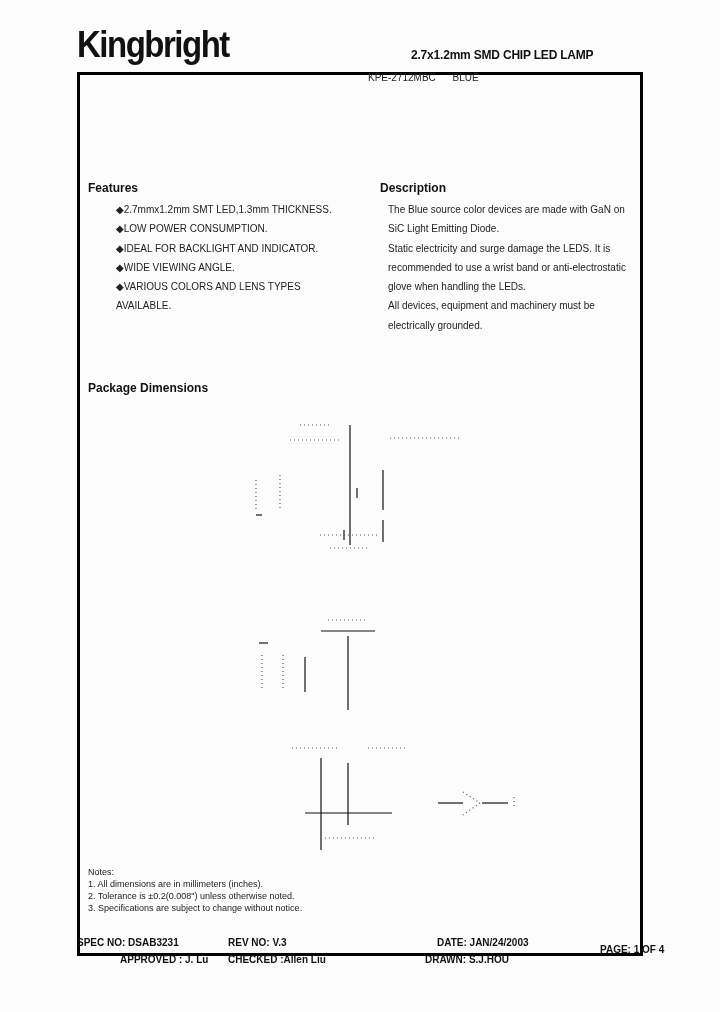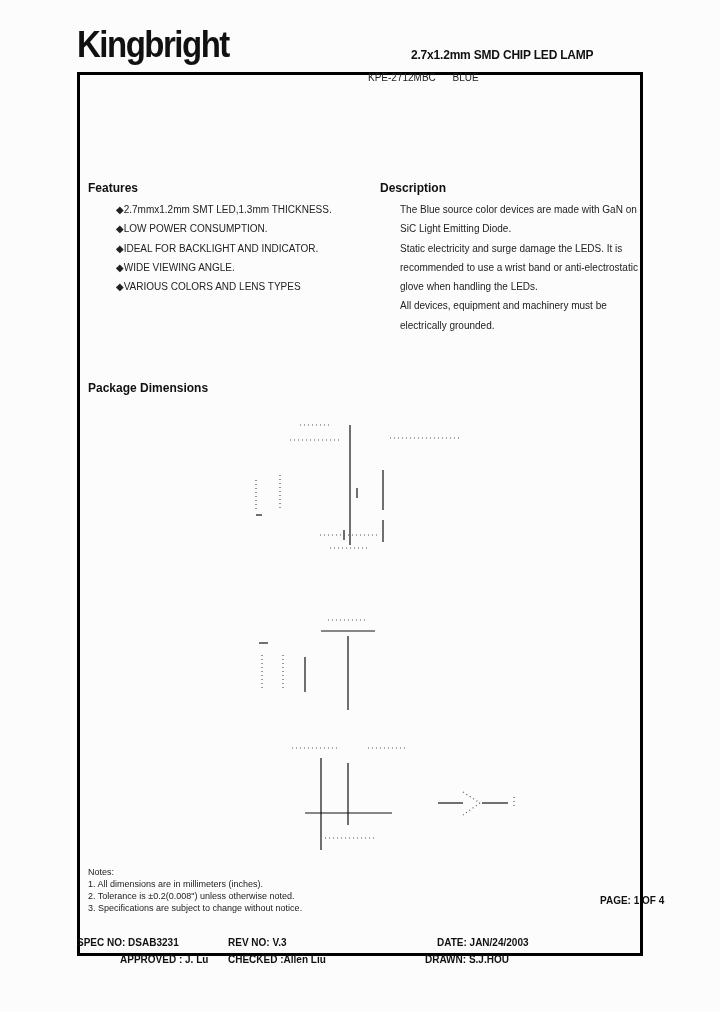--- a/index.html
+++ b/index.html
@@ -18,27 +18,27 @@
       left: 77px; top: 72px; width: 560px; height: 878px;
       border: 3px solid #000; box-sizing: content-box;
     }
     .part { left: 368px; top: 72px; font-size: 10px; color: #222; word-spacing: 14px; }
     .h { font-size: 12px; font-weight: bold; }
     .feat-h { left: 88px; top: 181px; }
     .desc-h { left: 368px; top: 181px; margin-left: 12px; }
     .pkg-h { left: 88px; top: 381px; }
     .list { font-size: 10px; line-height: 19.3px; color: #222; margin-left: 28px; }
     .features { left: 88px; top: 200px; width: 260px; }
-    .desc { left: 372px; top: 200px; width: 268px; }
+    .desc { left: 360px; top: 200px; width: 268px; }
     .notes { left: 88px; top: 866px; font-size: 9px; line-height: 12px; color: #222; }
     .footer { font-size: 10px; font-weight: bold; color: #111; }
     .f-spec { left: 77px; top: 937px; }
     .f-rev { left: 228px; top: 937px; }
     .f-date { left: 425px; top: 937px; margin-left: 12px; }
-    .f-page { left: 560px; top: 895px; padding-left: 40px; }
+    .f-page { left: 560px; top: 944px; padding-left: 40px; }
     .f-appr { left: 90px; top: 954px; margin-left: 30px; }
     .f-chk { left: 228px; top: 954px; }
     .f-drawn { left: 425px; top: 954px; }
     svg.drawing { position: absolute; left: 0; top: 0; }
   </style>
 </head>
 <body>
 
 <div class="abs logo">Kingbright</div>
 <div class="abs doc-title">2.7x1.2mm  SMD CHIP LED LAMP</div>
@@ -50,20 +50,21 @@
   <span>BLUE</span>
 </div>
 
 <div class="abs h feat-h">Features</div>
 <div class="abs list features">
   <div>◆2.7mmx1.2mm SMT LED,1.3mm THICKNESS.</div>
   <div>◆LOW  POWER CONSUMPTION.</div>
   <div>◆IDEAL FOR BACKLIGHT AND INDICATOR.</div>
   <div>◆WIDE VIEWING ANGLE.</div>
   <div>◆VARIOUS  COLORS  AND  LENS  TYPES</div>
+  <div>AVAILABLE.</div>
 </div>
 
 <div class="abs h desc-h">Description</div>
 <div class="abs list desc">
   <div>The Blue source color devices are made with GaN on</div>
   <div>SiC Light Emitting Diode.</div>
   <div>Static electricity and surge damage the LEDS.  It is</div>
   <div>recommended to use a wrist band or anti-electrostatic</div>
   <div>glove when handling the LEDs.</div>
   <div>All devices, equipment and machinery  must be</div>

